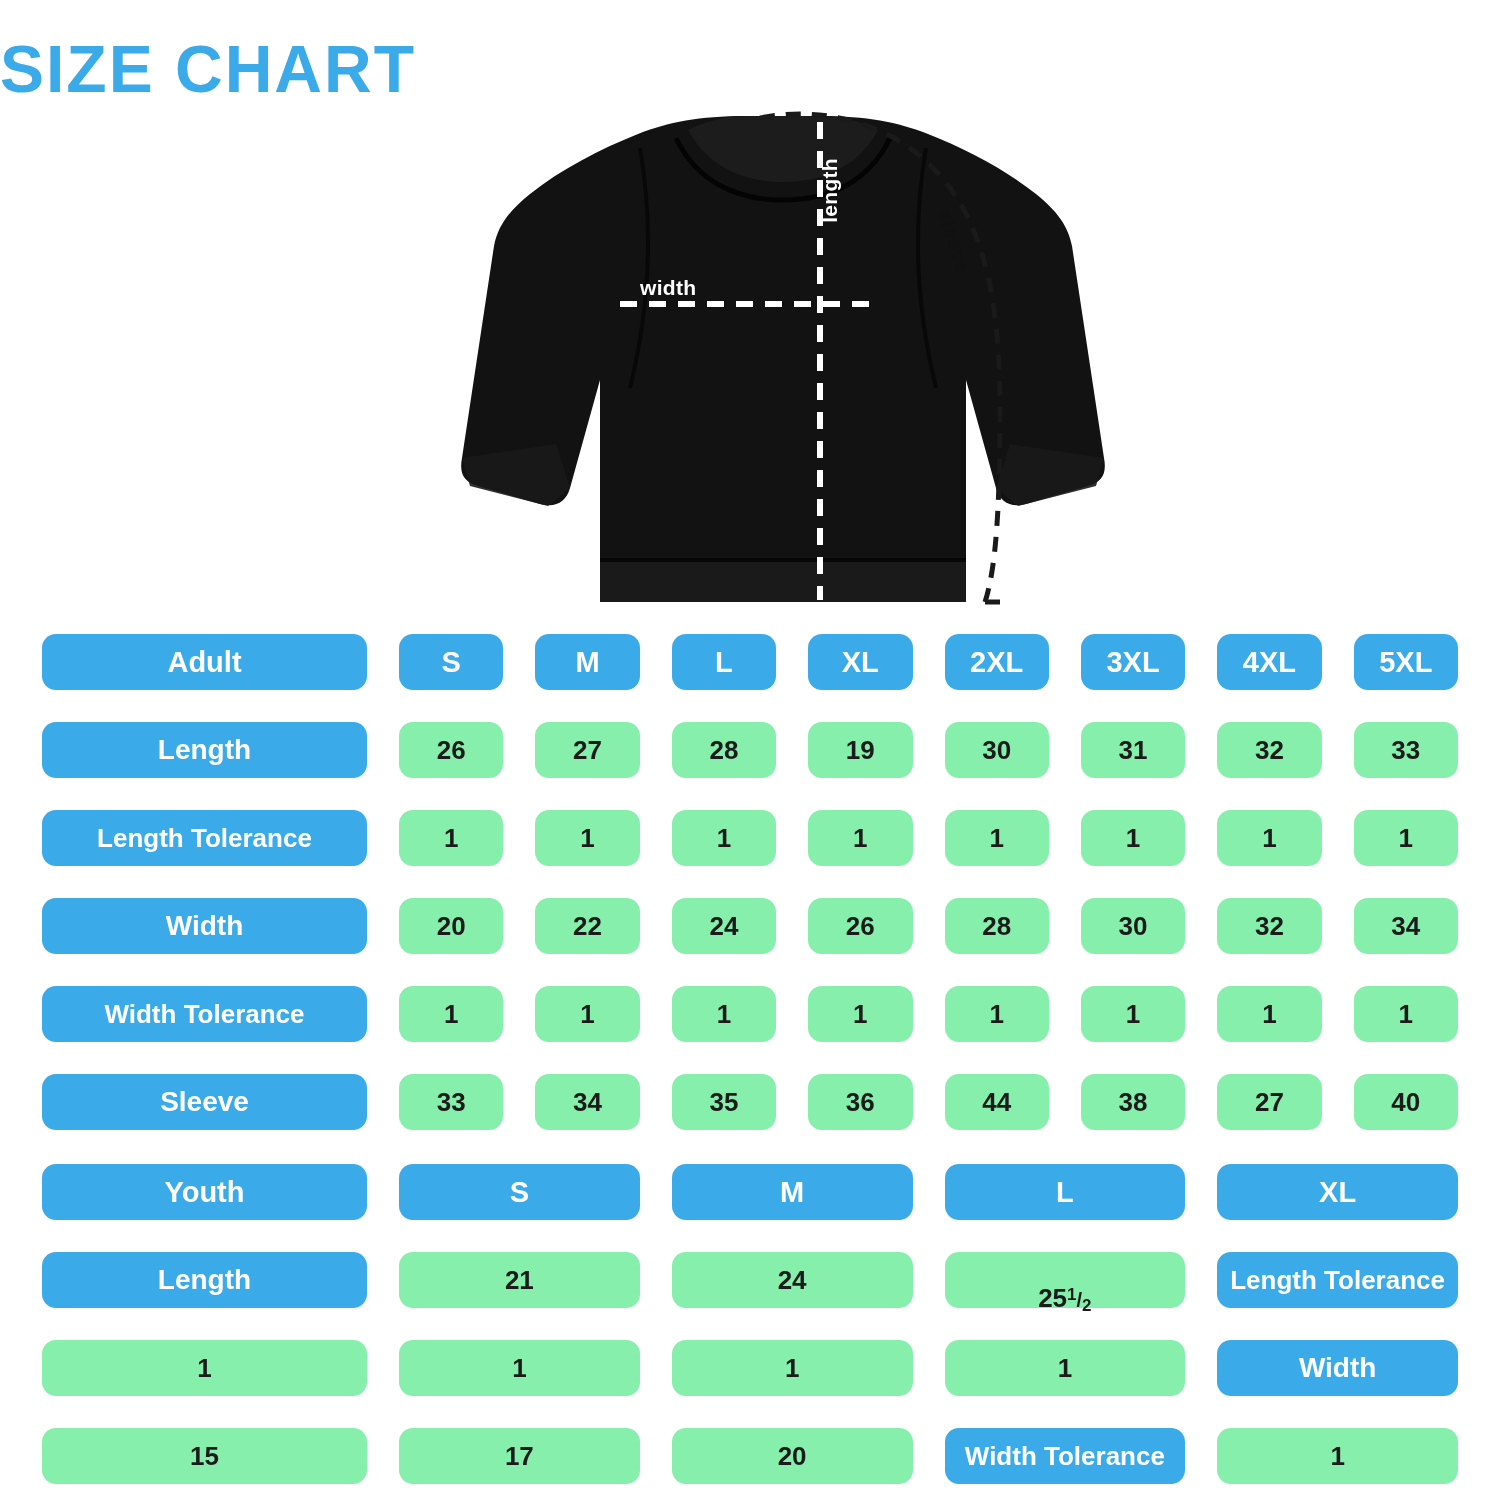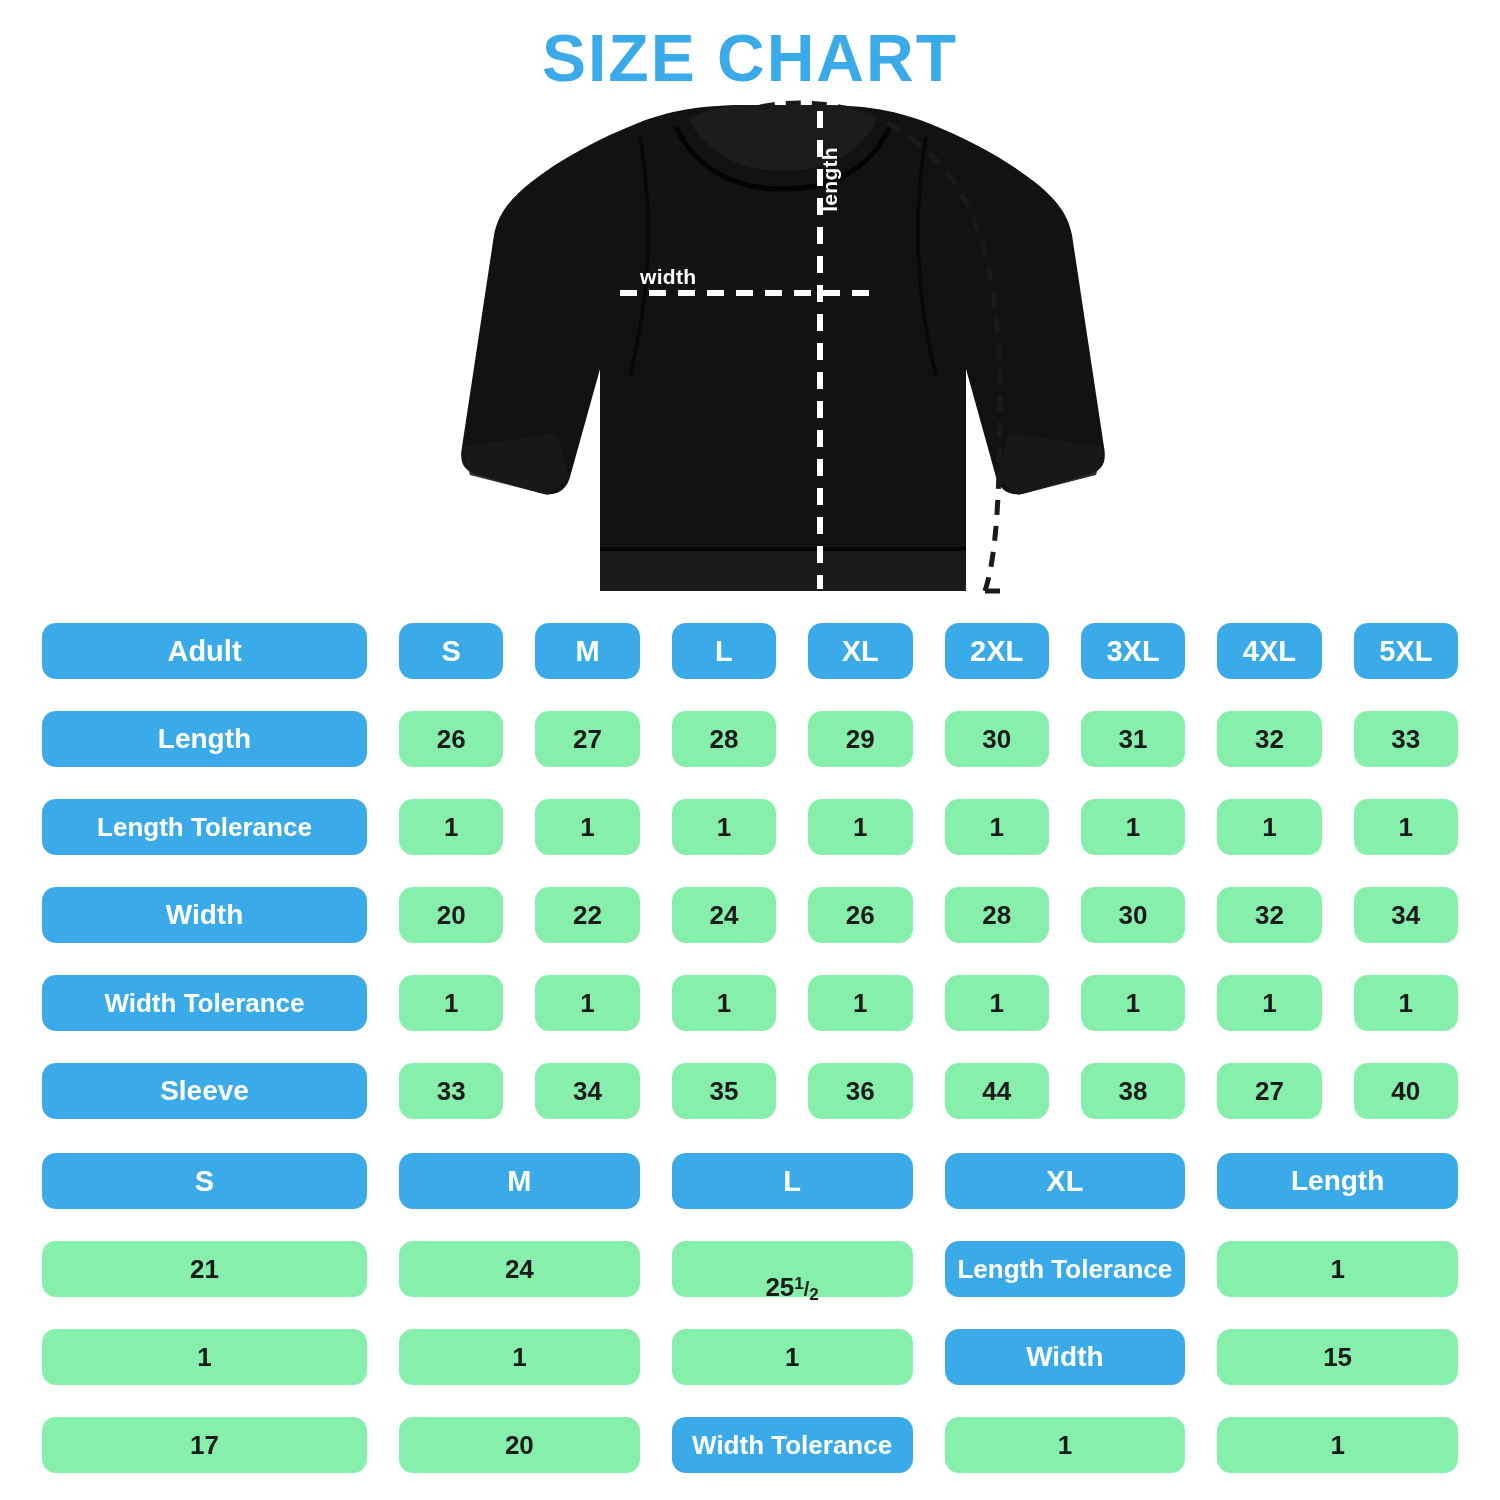--- a/index.html
+++ b/index.html
@@ -6,26 +6,25 @@
   html, body {
     width: 1500px; height: 1500px;
     background: #ffffff;
     font-family: "Liberation Sans", sans-serif;
     overflow: hidden;
   }
   .page { position: relative; width: 1500px; height: 1500px; }
 
   
   .title {
-    text-align: center;
     color: #3aabe8;
     font-size: 66px;
     font-weight: 700;
     letter-spacing: 2px;
-    padding-top: 24px;
+    padding-top: 35px;
     line-height: 1.05;
   }
 
   
   .garment-wrap {
     position: relative;
     width: 1500px;
     height: 520px;
     margin-top: 4px;
   }
@@ -171,21 +170,21 @@
     <div class="cell head-size">XL</div>
     <div class="cell head-size">2XL</div>
     <div class="cell head-size">3XL</div>
     <div class="cell head-size">4XL</div>
     <div class="cell head-size">5XL</div>
 
     <div class="cell row-label">Length</div>
     <div class="cell value">26</div>
     <div class="cell value">27</div>
     <div class="cell value">28</div>
-    <div class="cell value">29</div>
+    <div class="cell value">19</div>
     <div class="cell value">30</div>
     <div class="cell value">31</div>
     <div class="cell value">32</div>
     <div class="cell value">33</div>
 
     <div class="cell row-label small">Length Tolerance</div>
     <div class="cell value">1</div>
     <div class="cell value">1</div>
     <div class="cell value">1</div>
     <div class="cell value">1</div>
@@ -219,20 +218,21 @@
     <div class="cell value">34</div>
     <div class="cell value">35</div>
     <div class="cell value">36</div>
     <div class="cell value">44</div>
     <div class="cell value">38</div>
     <div class="cell value">27</div>
     <div class="cell value">40</div>
   </div>
 
   <div class="table youth">
+    <div class="cell head-row-label">Youth</div>
     <div class="cell head-size">S</div>
     <div class="cell head-size">M</div>
     <div class="cell head-size">L</div>
     <div class="cell head-size">XL</div>
 
     <div class="cell row-label">Length</div>
     <div class="cell value">21</div>
     <div class="cell value">24</div>
     <div class="cell value">
       <span class="fracbox">25<span class="num">1</span><span class="sl">/</span><span class="den">2</span></span>

